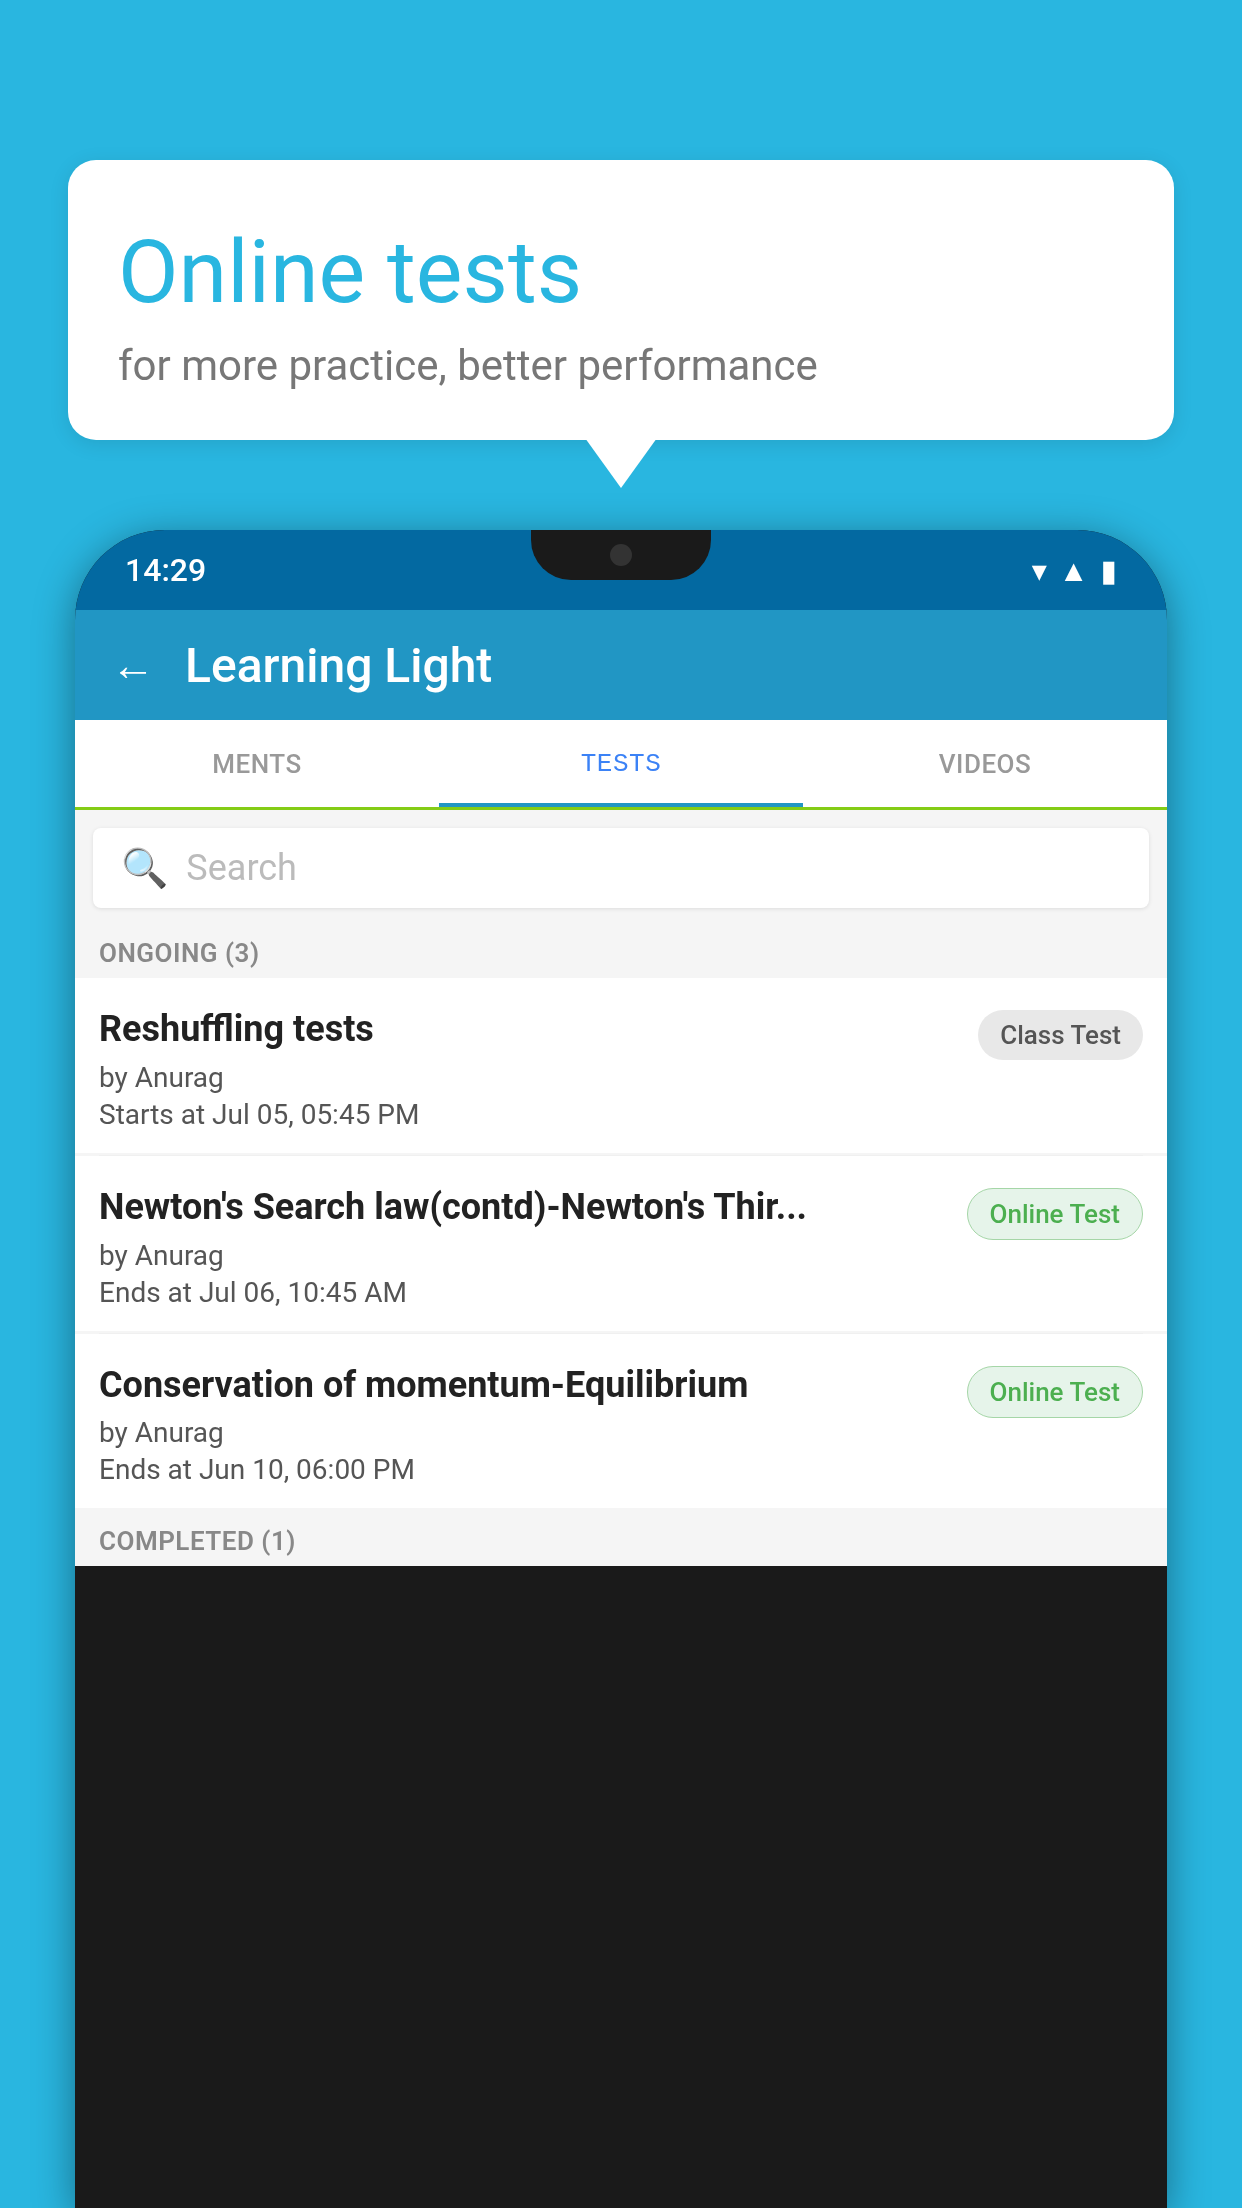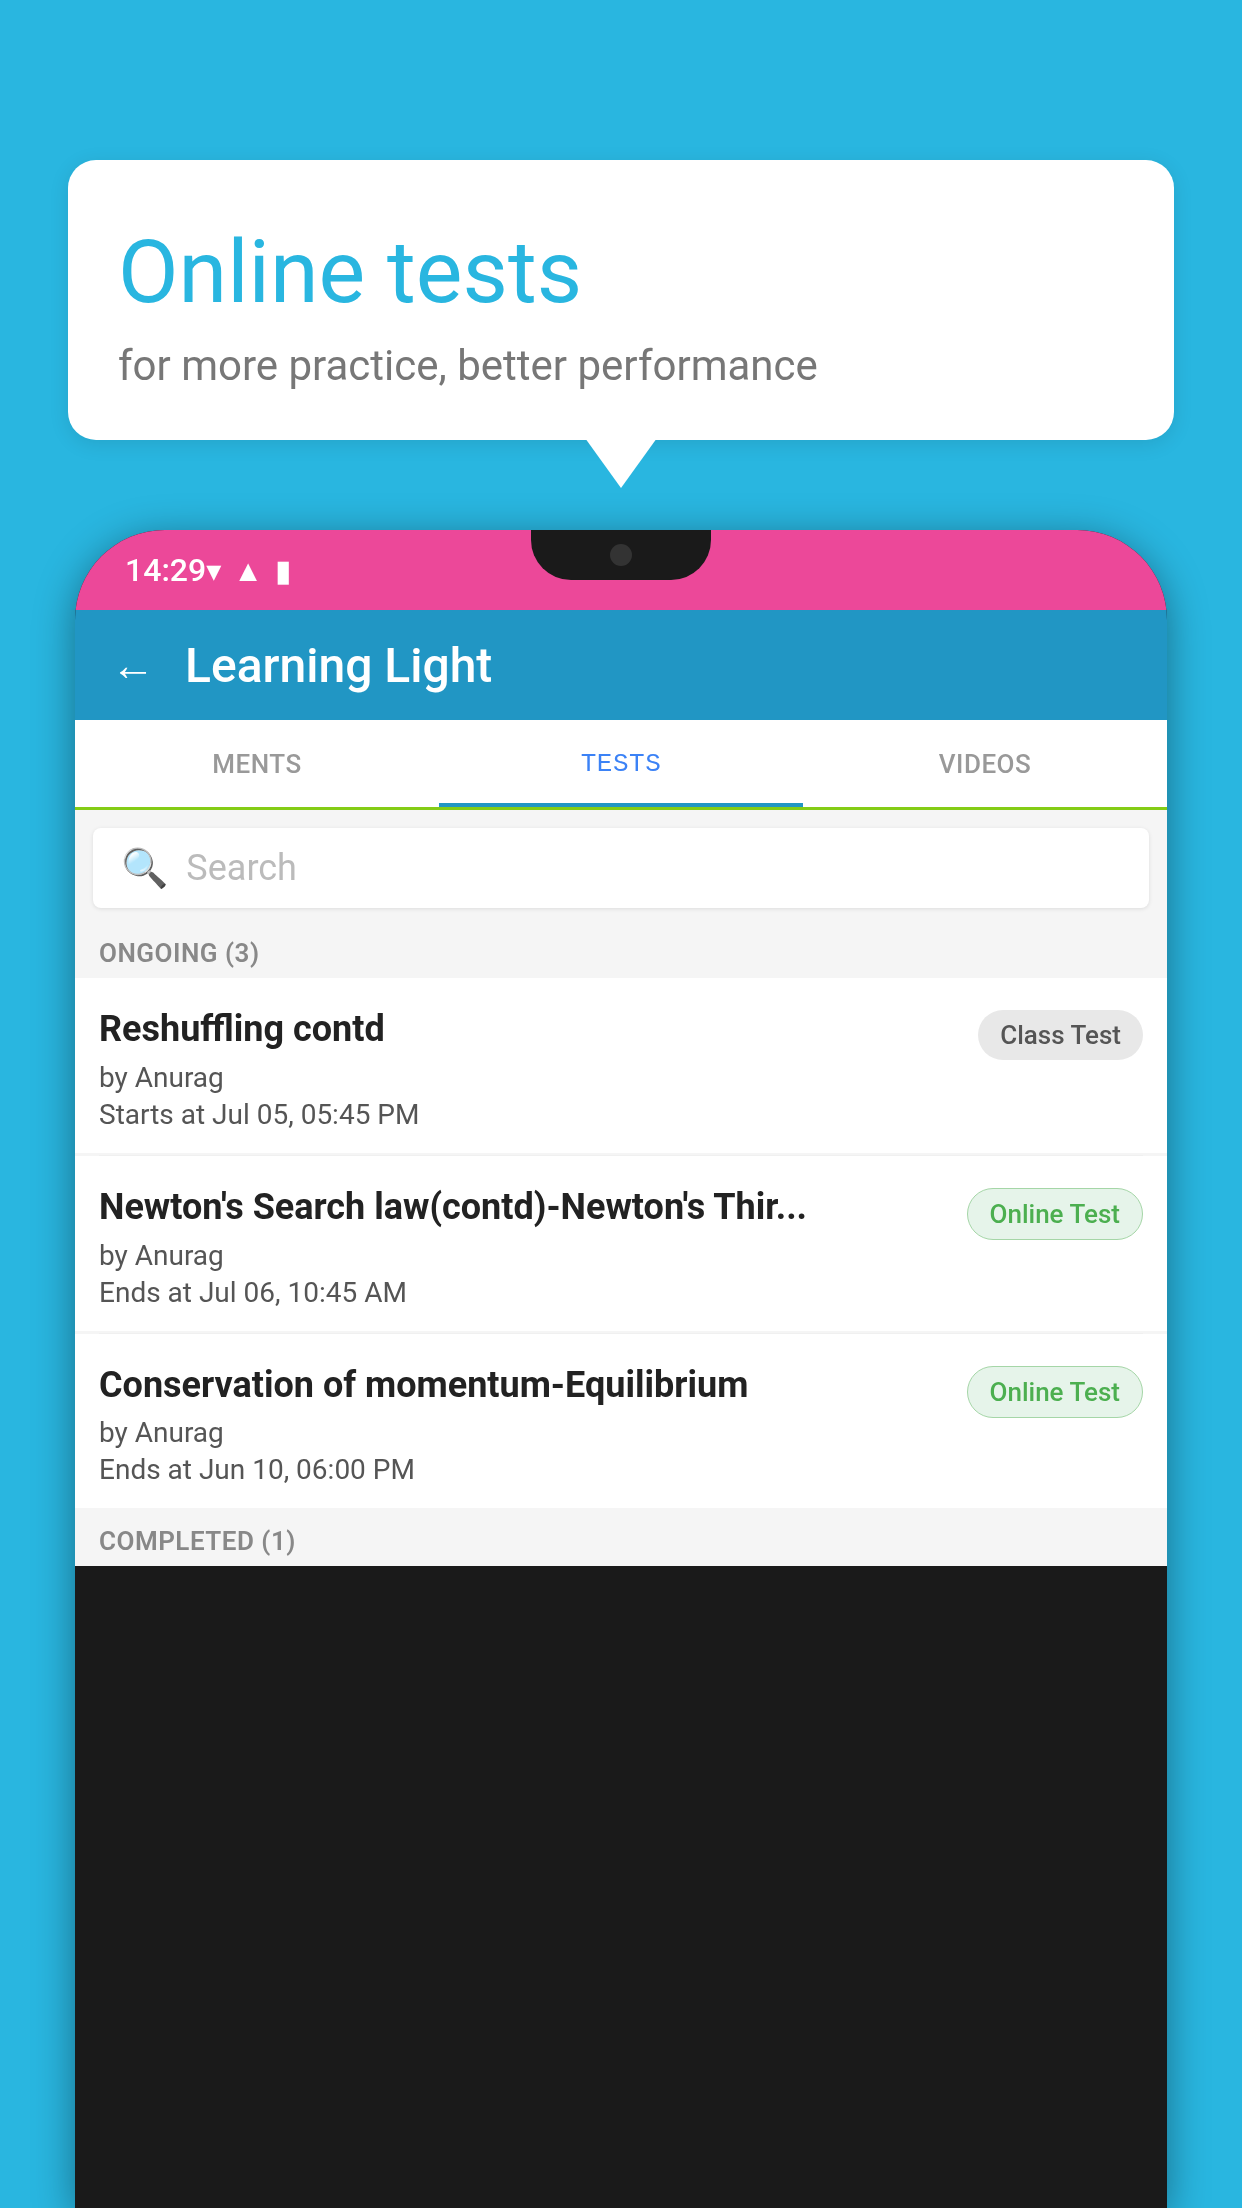--- a/index.html
+++ b/index.html
@@ -54,25 +54,25 @@
       right: 75px;
       bottom: 0;
       background: #1a1a1a;
       border-radius: 90px 90px 0 0;
       overflow: hidden;
       box-shadow: 0 8px 40px rgba(0,0,0,0.4);
     }
 
     
     .phone-status-bar {
-      background: #ec4899;
+      background: #0369a1;
       height: 80px;
       display: flex;
       align-items: center;
-      justify-content: flex-start;
+      justify-content: space-between;
       padding: 0 50px;
       position: relative;
     }
     .notch {
       position: absolute;
       top: 0;
       left: 50%;
       transform: translateX(-50%);
       width: 180px;
       height: 50px;
@@ -308,21 +308,21 @@
 
     <div class="search-bar">
       <span class="search-icon-svg">🔍</span>
       <span class="search-input-text">Search</span>
     </div>
 
     <div class="section-header">ONGOING (3)</div>
 
     <div class="test-item">
       <div class="test-info">
-        <div class="test-name">Reshuffling contd</div>
+        <div class="test-name">Reshuffling tests</div>
         <div class="test-by">by Anurag</div>
         <div class="test-time">Starts at  Jul 05, 05:45 PM</div>
       </div>
       <div class="test-badge badge-class">Class Test</div>
     </div>
 
     <div class="divider"></div>
 
     <div class="test-item">
       <div class="test-info">

